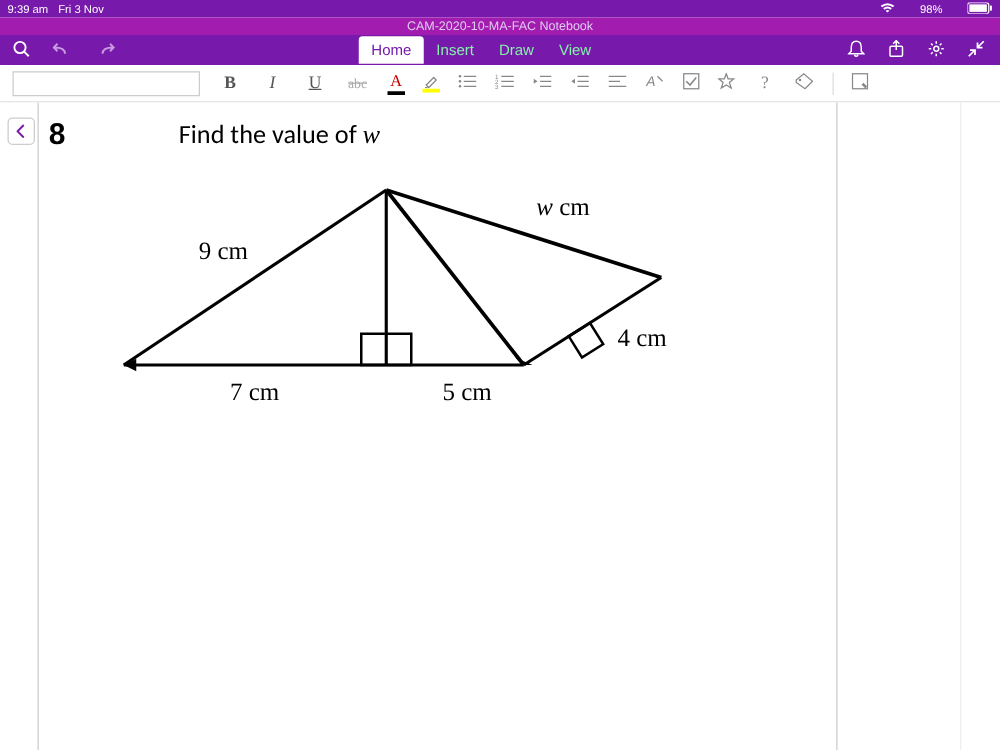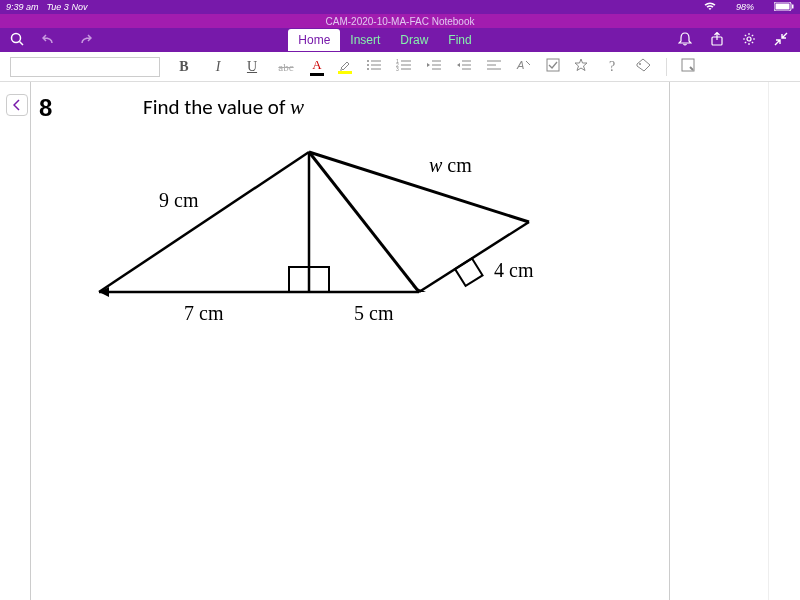--- a/index.html
+++ b/index.html
@@ -1,17 +1,17 @@
 <!DOCTYPE html>
 <html><head>
 <meta charset="utf-8">
 <style>
   * { box-sizing: border-box; margin: 0; padding: 0; }
   body { font-family: -apple-system, "Segoe UI", sans-serif; background: #fff; width: 800px; height: 600px; overflow: hidden; }
-  .status-bar { background: #7719aa; color: #fff; height: 14px; font-size: 9px; display: flex; align-items: center; padding: 0 6px; justify-content: space-between; font-style: italic; }
+  .status-bar { background: #7719aa; color: #fff; height: 14px; font-size: 9px; display: flex; align-items: center; padding: 0 6px; justify-content: space-between; }
   .status-left { display: flex; gap: 8px; }
   .status-right { display: flex; align-items: center; gap: 20px; }
   .doc-title-row { background: #a21caf; height: 14px; display: flex; align-items: center; justify-content: center; color: #e0c8f0; font-size: 10px; }
   .main-bar { background: #7719aa; height: 24px; display: flex; align-items: center; }
   .main-left { display: flex; align-items: center; gap: 18px; padding-left: 10px; }
   .main-center { flex: 1; display: flex; justify-content: center; gap: 0; }
   .tab { color: #86efac; font-size: 12px; padding: 4px 10px; cursor: pointer; }
   .tab.active { background: #fff; color: #7719aa; border-radius: 3px 3px 0 0; }
   .main-right { display: flex; align-items: center; gap: 18px; padding-right: 12px; }
   .icon-btn { color: #fff; font-size: 14px; cursor: pointer; }
@@ -38,21 +38,21 @@
   .diagram { margin-top: 20px; margin-left: 50px; }
   .scroll-right { position: absolute; right: 0; top: 0; width: 32px; height: 100%; border-left: 1px solid #eee; }
   svg .lbl { font-family: "Times New Roman", serif; font-size: 20px; }
 </style>
 </head>
 <body>
 
 <div class="status-bar">
   <div class="status-left">
     <span>9:39 am</span>
-    <span>Tue 3 Nov</span>
+    <span>Fri 3 Nov</span>
   </div>
   <div class="status-right">
     <span>
       <svg width="12" height="9" viewBox="0 0 12 9">
           <path d="M6 8 L4.5 6.5 Q6 5.5 7.5 6.5 Z M2.5 4.5 Q6 2 9.5 4.5 L8.3 5.7 Q6 4 3.7 5.7 Z M0.5 2.5 Q6 -1.5 11.5 2.5 L10.3 3.7 Q6 0.5 1.7 3.7 Z" fill="#fff"></path>
         </svg>
     </span>
     <span>98%</span>
     <span>
       <svg width="20" height="9" viewBox="0 0 20 9">
@@ -84,21 +84,21 @@
     <span class="icon-btn">
       <svg width="16" height="14" viewBox="0 0 16 14">
           <path d="M12 3 L15 6 L12 9 M14.5 6 Q6 6 6 11" fill="none" stroke="#c89ae0" stroke-width="1.5"></path>
         </svg>
     </span>
   </div>
   <div class="main-center">
     <div class="tab active">Home</div>
     <div class="tab">Insert</div>
     <div class="tab">Draw</div>
-    <div class="tab">Find</div>
+    <div class="tab">View</div>
   </div>
   <div class="main-right">
     <span class="icon-btn">
       <svg width="14" height="14" viewBox="0 0 14 14">
           <path d="M7 1 Q3 1 3 6 L3 9 L1 11 L13 11 L11 9 L11 6 Q11 1 7 1 M5.5 12 Q7 14 8.5 12" fill="none" stroke="#fff" stroke-width="1.2"></path>
         </svg>
     </span>
     <span class="icon-btn">
       <svg width="14" height="14" viewBox="0 0 14 14">
           <rect x="2" y="5" width="10" height="8" rx="1" fill="none" stroke="#fff" stroke-width="1.2"></rect>

